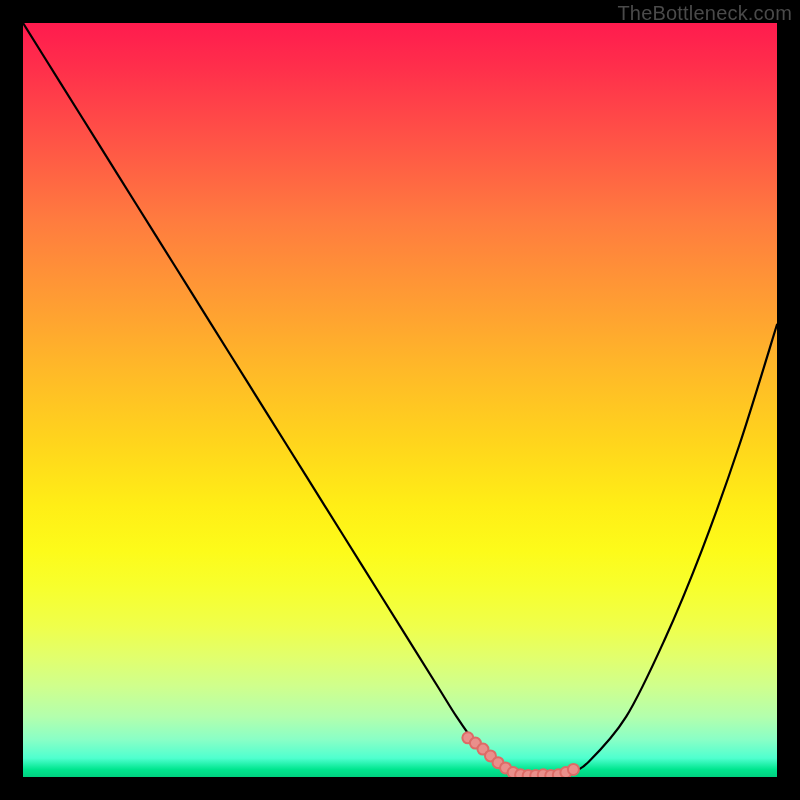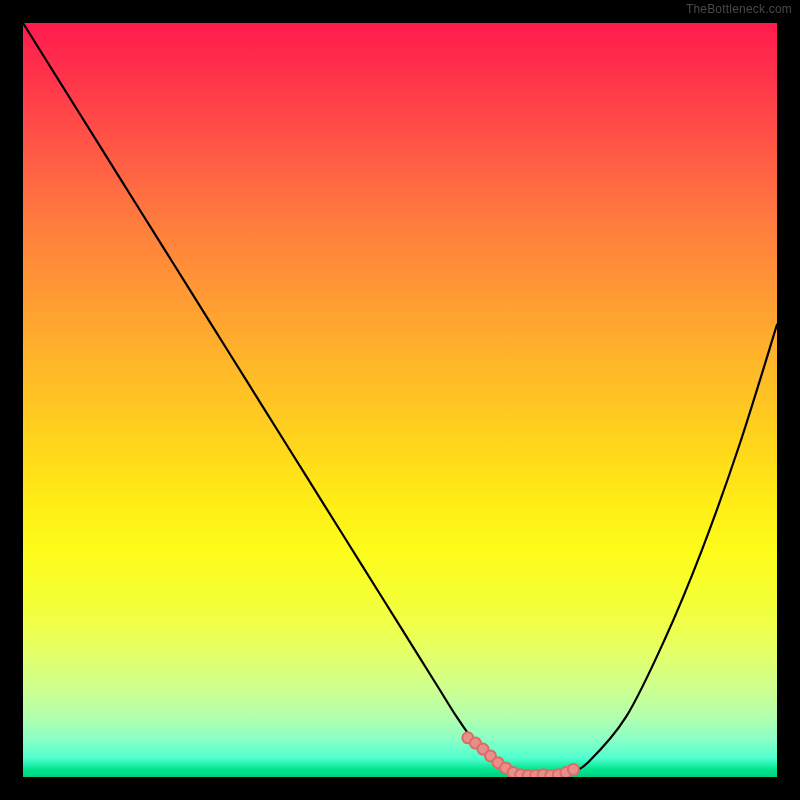--- a/index.html
+++ b/index.html
@@ -59,21 +59,21 @@
     left: 0;
     top: 0;
     width: 754px;
     height: 754px;
   }
   .watermark {
     position: absolute;
     top: 2px;
     right: 8px;
     color: #4a4a4a;
-    font-size: 12px;
+    font-size: 20px;
     font-weight: 500;
     letter-spacing: 0.2px;
     user-select: none;
   }
 </style>
 </head>
 <body>
 
 <div class="frame">
   <div class="plot">

